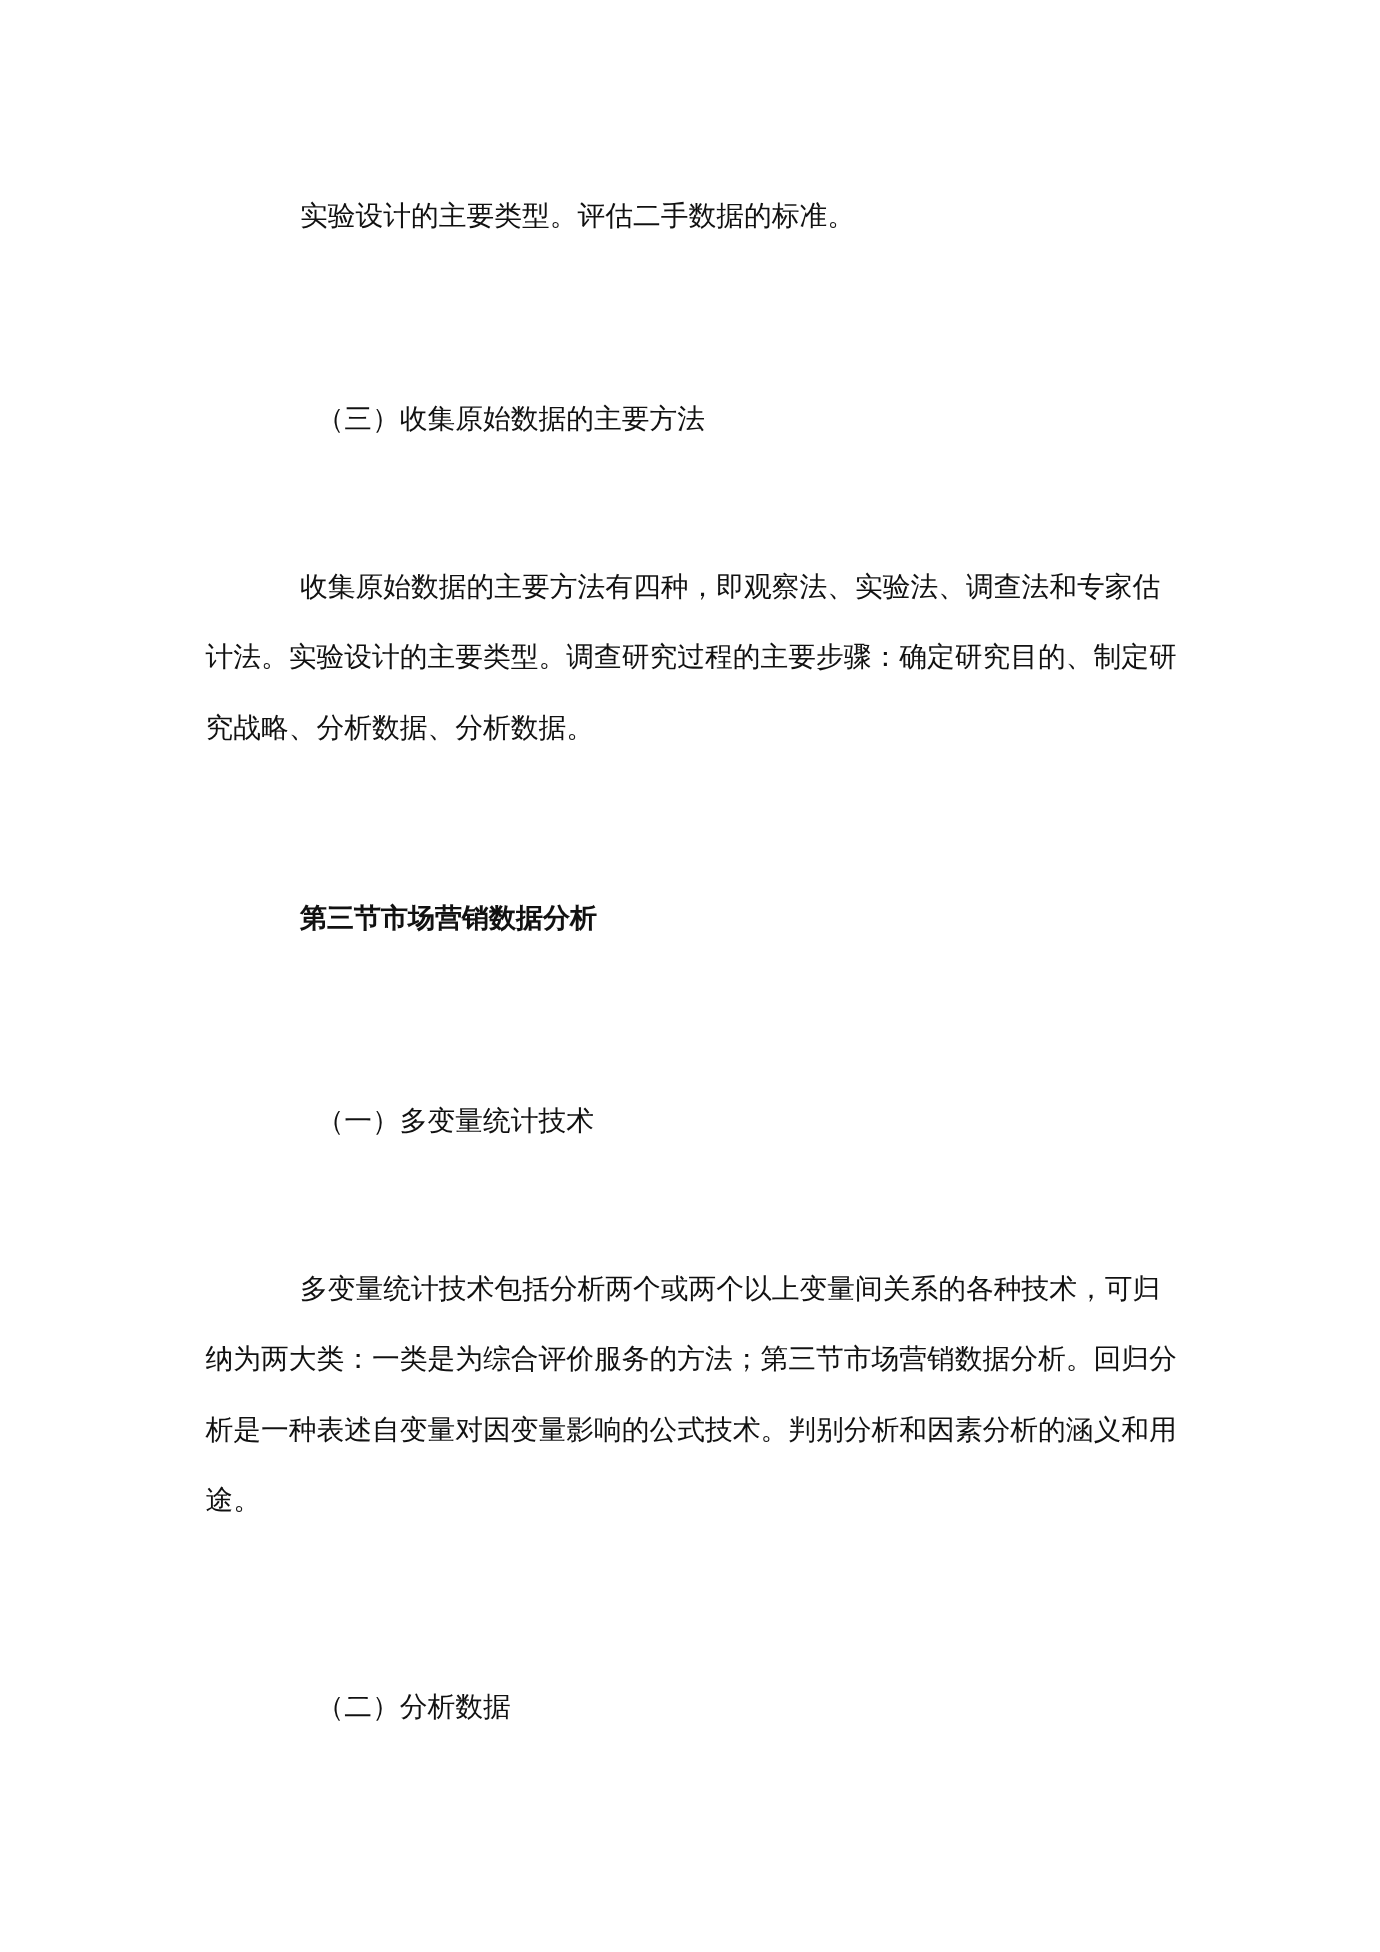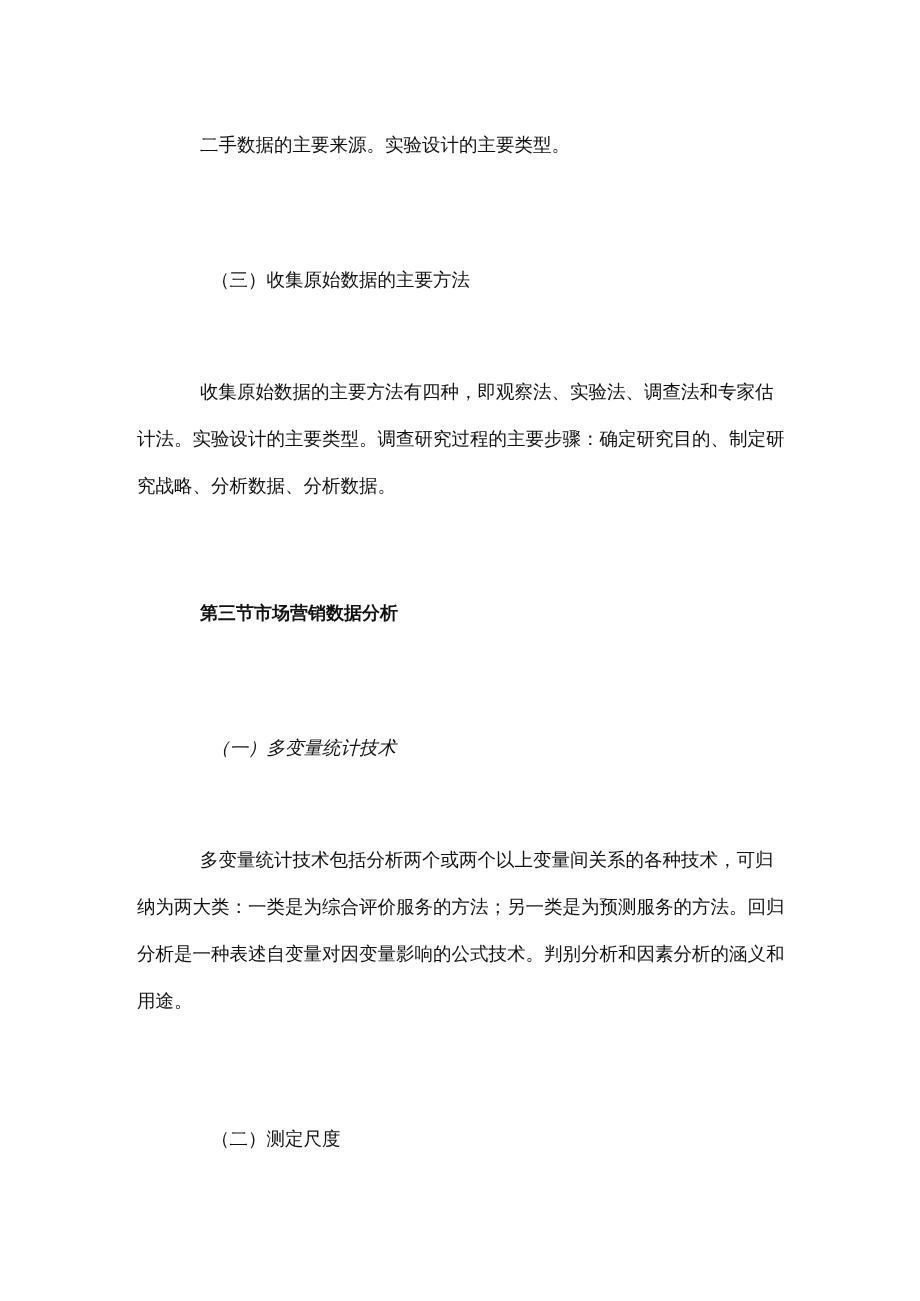--- a/index.html
+++ b/index.html
@@ -48,27 +48,27 @@
       font-size: 18.5px;
       line-height: 30px;
       margin: 0;
     }
   </style>
 </head>
 <body>
 
 <div>
 
-  <p class="line-plain" style="top:130px;">二手数据的主要来源。实验设计的主要类型。</p>
+  <p class="line-plain" style="top:130px;">实验设计的主要类型。评估二手数据的标准。</p>
 
   <p class="heading-sub" style="top:254px;">（三）收集原始数据的主要方法</p>
 
   <p class="block indent" style="top:368px;">收集原始数据的主要方法有四种，即观察法、实验法、调查法和专家估计法。实验设计的主要类型。调查研究过程的主要步骤：确定研究目的、制定研究战略、分析数据、分析数据。</p>
 
   <p class="heading-section" style="top:598px;">第三节市场营销数据分析</p>
 
-  <p class="heading-sub" style="top:722px;font-style:italic;">（一）多变量统计技术</p>
+  <p class="heading-sub" style="top:722px;">（一）多变量统计技术</p>
 
-  <p class="block indent" style="top:836px;">多变量统计技术包括分析两个或两个以上变量间关系的各种技术，可归纳为两大类：一类是为综合评价服务的方法；另一类是为预测服务的方法。回归分析是一种表述自变量对因变量影响的公式技术。判别分析和因素分析的涵义和用途。</p>
+  <p class="block indent" style="top:836px;">多变量统计技术包括分析两个或两个以上变量间关系的各种技术，可归纳为两大类：一类是为综合评价服务的方法；第三节市场营销数据分析。回归分析是一种表述自变量对因变量影响的公式技术。判别分析和因素分析的涵义和用途。</p>
 
-  <p class="heading-sub" style="top:1113px;">（二）测定尺度</p>
+  <p class="heading-sub" style="top:1113px;">（二）分析数据</p>
 
 </div>
 
 </body></html>

